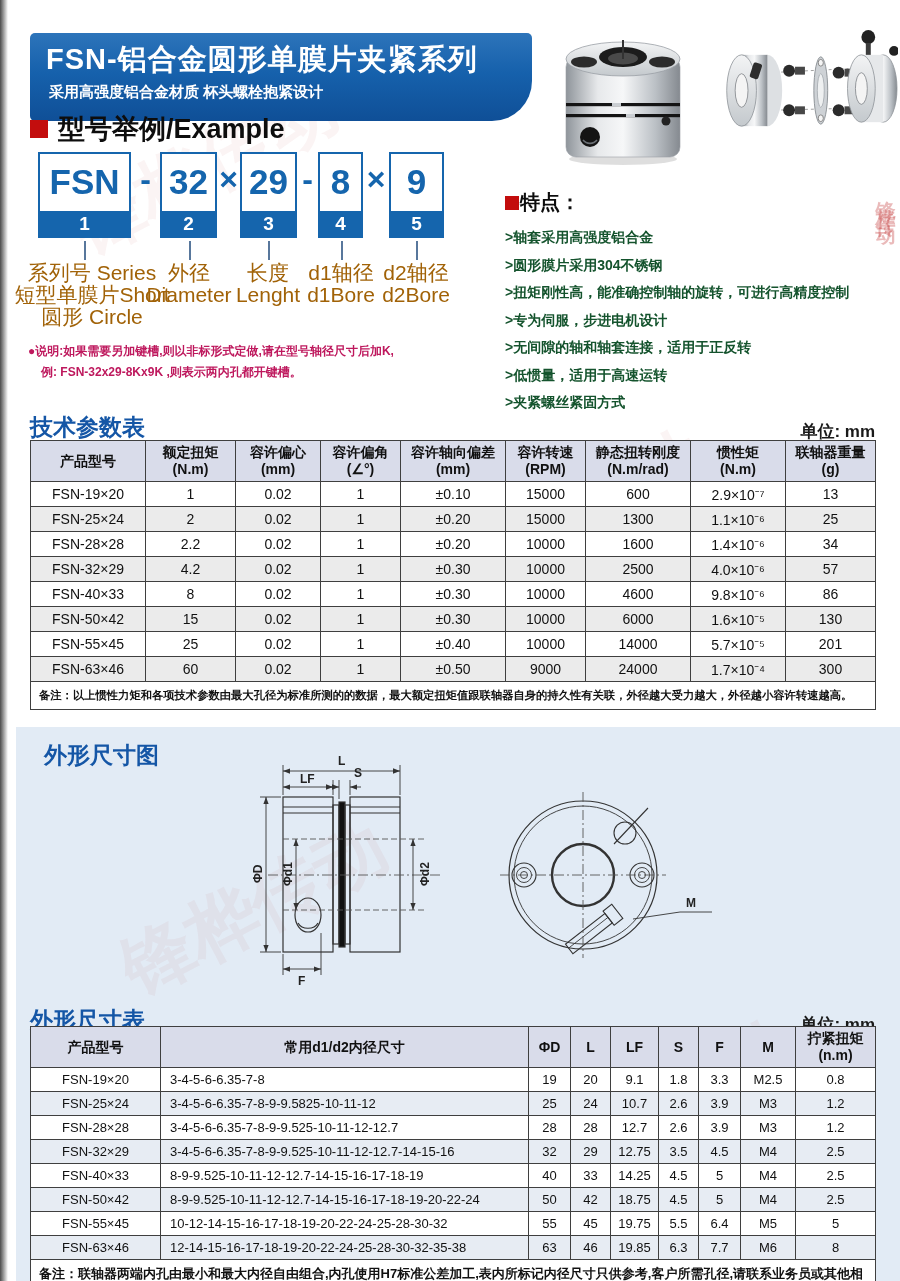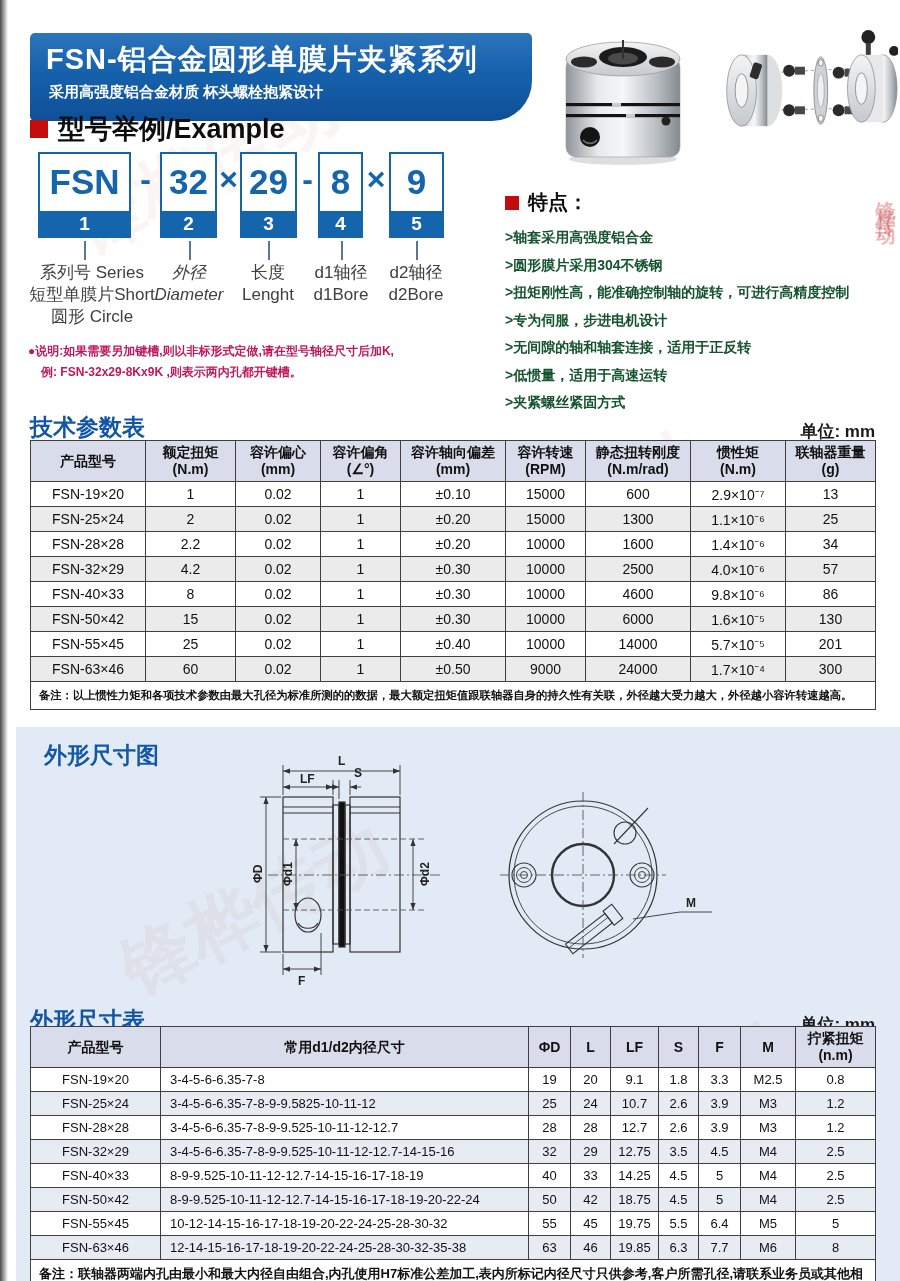--- a/index.html
+++ b/index.html
@@ -29,28 +29,28 @@
   
   #model-boxes{position:absolute;left:38px;top:152px;display:flex;align-items:flex-start;z-index:2;}
   .mbox{border:2.5px solid #1565ad;background:#fff;text-align:center;box-sizing:border-box;}
   .bw1{width:93px;}.bw2{width:57px;}.bw3{width:57px;}.bw4{width:45px;}.bw5{width:55px;}
   .sw1{width:29px;}.sw2{width:23px;}.sw3{width:21px;}.sw4{width:26px;}
   .mval{font-size:35px;font-weight:bold;color:#1565ad;height:57px;line-height:55px;}
   .mnum{background:#1565ad;color:#fff;font-size:19px;font-weight:bold;height:25px;line-height:25px;}
   .msep{font-size:32px;font-weight:bold;color:#1565ad;height:57px;line-height:54px;text-align:center;}
   .tick{position:absolute;top:241px;width:2px;height:19px;background:#58779c;z-index:2;}
   .mlabel{position:absolute;top:262px;transform:translateX(-50%);text-align:center;
-          font-size:17px;color:#404040;line-height:22px;white-space:nowrap;z-index:2;}
+          font-size:21px;color:#a16207;line-height:22px;white-space:nowrap;z-index:2;}
   
   .rednote{position:absolute;left:28px;top:341px;color:#be185d;font-size:12px;font-weight:bold;
            line-height:21px;z-index:2;}
   .rednote .l2{padding-left:13px;}
   
   .features{position:absolute;left:505px;top:189px;width:396px;z-index:2;}
-  .f-head{display:flex;align-items:center;gap:9px;font-size:20px;font-weight:bold;color:#0d0d0d;}
+  .f-head{display:flex;align-items:center;gap:1px;font-size:20px;font-weight:bold;color:#0d0d0d;}
   .red-sq2{width:14px;height:14px;background:#c30d0d;}
   #feature-list{margin-top:8px;}
   .feat{font-size:14px;font-weight:700;color:#14532d;line-height:27.5px;white-space:nowrap;}
   
   .sec-row{position:absolute;left:30px;width:845px;display:flex;justify-content:space-between;
            align-items:flex-end;border-bottom:2px solid #39699e;padding-bottom:3px;z-index:2;}
   .sec-title{color:#1456a6;font-size:23px;font-weight:bold;}
   .unit{font-size:17px;font-weight:bold;color:#1a1a1a;margin-top:22px;}
   #tech-row{top:398px;}
   #dim-row{top:991px;}
@@ -190,21 +190,21 @@
   <div class="tick" style="left:189px;"></div>
   <div class="tick" style="left:268px;"></div>
   <div class="tick" style="left:341px;"></div>
   <div class="tick" style="left:416px;"></div>
 
   <div class="mlabel" style="left:92px;">
     <div>系列号 Series</div>
     <div>短型单膜片Short</div>
     <div>圆形 Circle</div>
   </div>
-  <div class="mlabel" style="left:189px;font-style:italic;">
+  <div class="mlabel" style="left:189px;">
     <div>外径</div>
     <div>Diameter</div>
   </div>
   <div class="mlabel" style="left:268px;">
     <div>长度</div>
     <div>Lenght</div>
   </div>
   <div class="mlabel" style="left:341px;">
     <div>d1轴径</div>
     <div>d1Bore</div>

